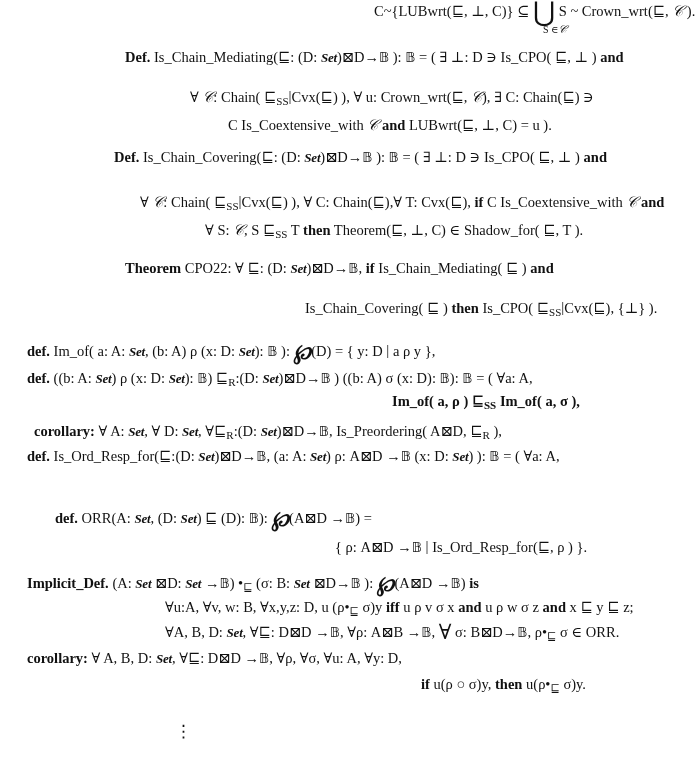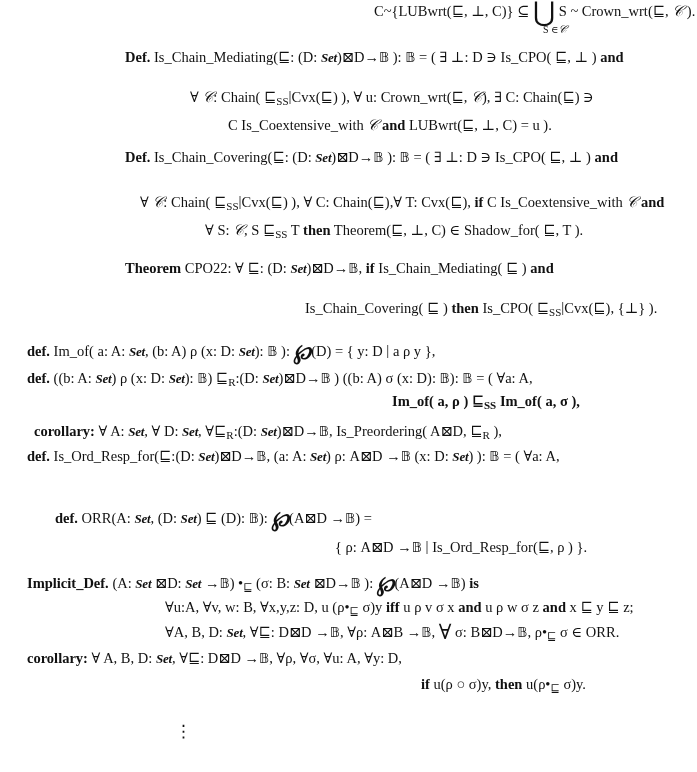--- a/index.html
+++ b/index.html
@@ -106,21 +106,21 @@
   <div class="line" style="left:190px; top:90px;">
     <span>∀ </span><span class="scr">𝒞</span><span>: Chain( ⊑</span><span class="sub">SS</span><span class="restr">|</span><span>Cvx(⊑) ), ∀ u: Crown_wrt(⊑, </span><span class="scr">𝒞</span><span>), ∃ C: Chain(⊑) ∋</span>
   </div>
 
   <div class="line" style="left:228px; top:118px;">
     <span>C Is_Coextensive_with </span><span class="scr">𝒞</span>
     <span class="b">and</span>
     <span>LUBwrt(⊑, ⊥, C) = u ).</span>
   </div>
 
-  <div class="line" style="left:125px; top:150px;">
+  <div class="line" style="left:114px; top:150px;">
     <span class="b">Def.</span>
     <span>Is_Chain_Covering(</span><span>⊑: (D: </span><span class="setk">Set</span><span>)⊠D→</span><span class="bb">𝔹</span><span> ): </span><span class="bb">𝔹</span><span> = ( ∃ ⊥: D ∋ Is_CPO( ⊑, ⊥ ) </span><span class="b">and</span>
   </div>
 
   <div class="line" style="left:140px; top:195px;">
     <span>∀ </span><span class="scr">𝒞</span><span>: Chain( ⊑</span><span class="sub">SS</span><span class="restr">|</span><span>Cvx(⊑) ), ∀ C: Chain(⊑),∀ T: Cvx(⊑), </span><span class="b">if</span><span> C Is_Coextensive_with </span><span class="scr">𝒞</span>
     <span class="b">and</span>
   </div>
 
   <div class="line" style="left:205px; top:223px;">

